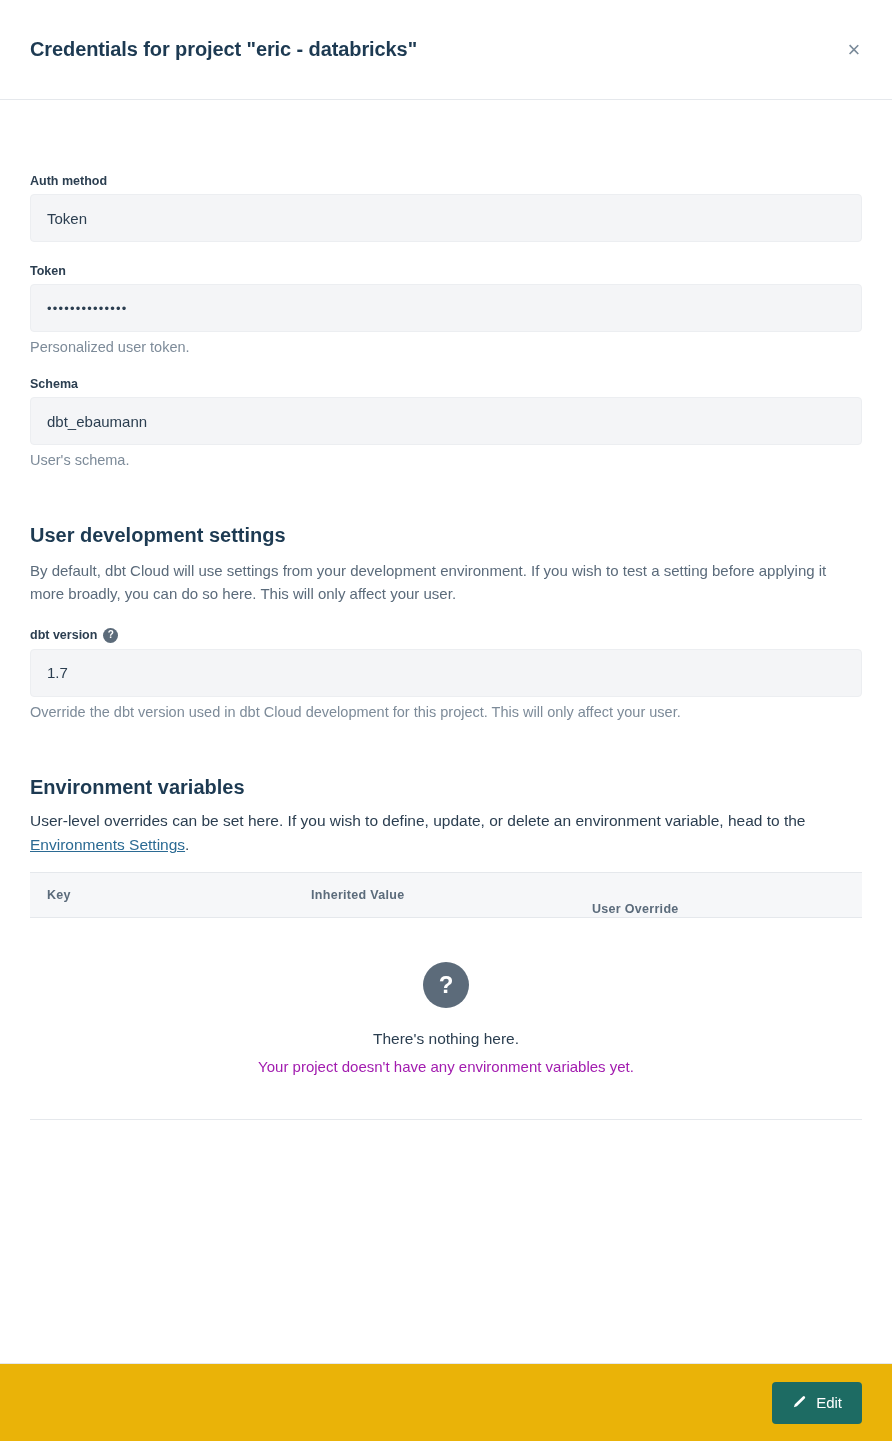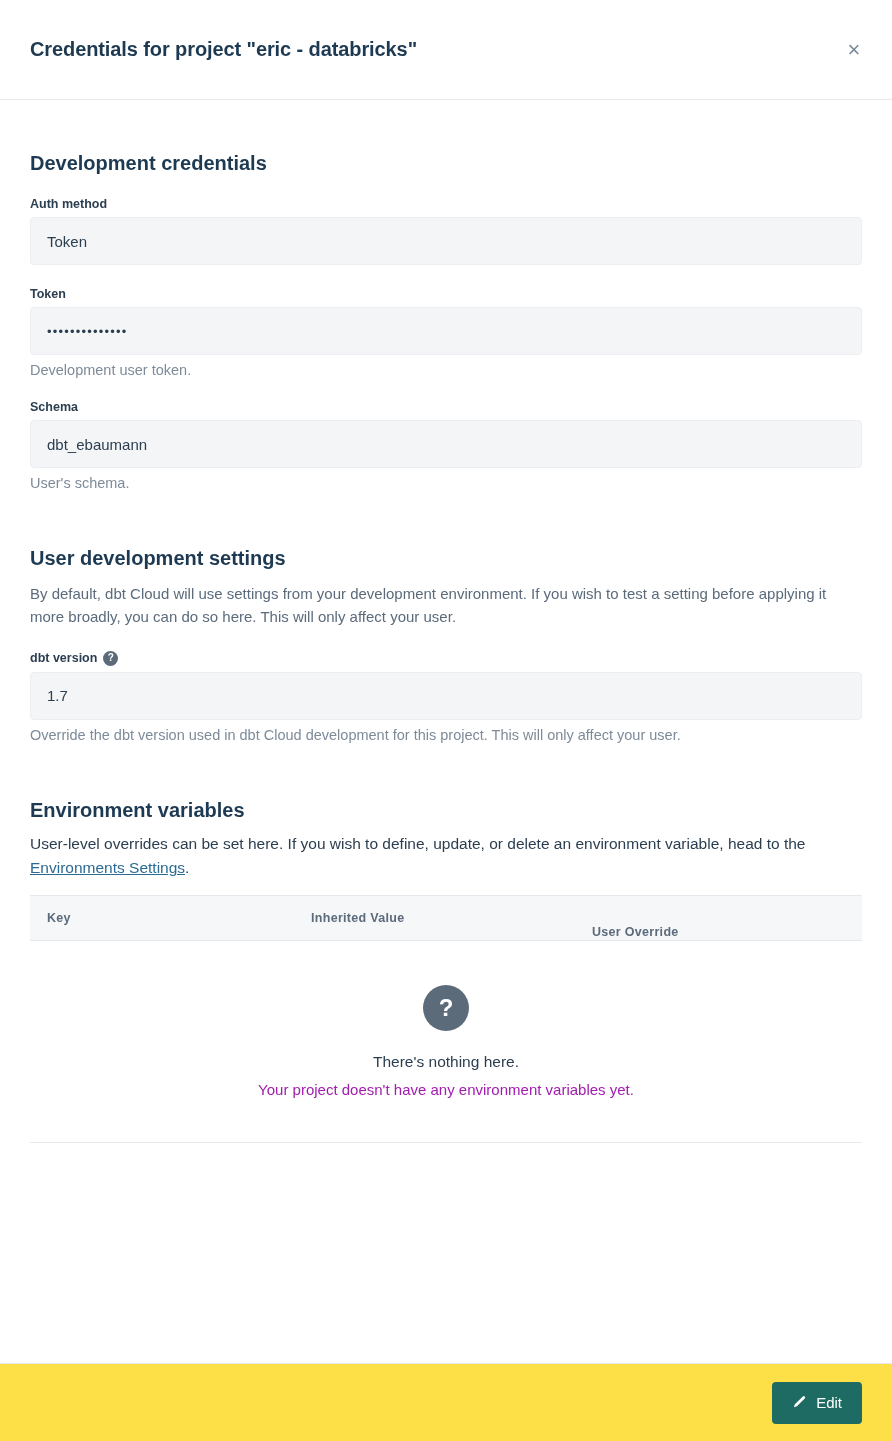--- a/index.html
+++ b/index.html
@@ -206,21 +206,21 @@
 
   
   .modal-footer {
     flex: 0 0 auto;
     height: 78px;
     border-top: 1px solid #e5e8ec;
     display: flex;
     align-items: center;
     justify-content: flex-end;
     padding: 0 30px;
-    background: #fde047;
+    background: #eab308;
   }
   .edit-btn {
     background: #1d6b63;
     color: #ffffff;
     border: none;
     border-radius: 4px;
     height: 42px;
     padding: 0 20px;
     font-size: 15px;
     font-family: "Liberation Sans", sans-serif;
@@ -237,31 +237,30 @@
 <div class="modal">
 
   <div class="modal-header">
     <div class="modal-title">Credentials for project "eric - databricks"</div>
     <button class="close-btn">×</button>
   </div>
 
   <div class="modal-body">
 
     <div class="section-1">
-      <h2 class="section-title">Development credentials</h2>
 
       <div class="field">
         <div class="field-label">Auth method</div>
         <div class="field-input">Token</div>
       </div>
 
       <div class="field">
         <div class="field-label">Token</div>
         <div class="field-input masked">••••••••••••••</div>
-        <div class="field-help">Development user token.</div>
+        <div class="field-help">Personalized user token.</div>
       </div>
 
       <div class="field">
         <div class="field-label">Schema</div>
         <div class="field-input">dbt_ebaumann</div>
         <div class="field-help">User's schema.</div>
       </div>
 
     </div>
 

